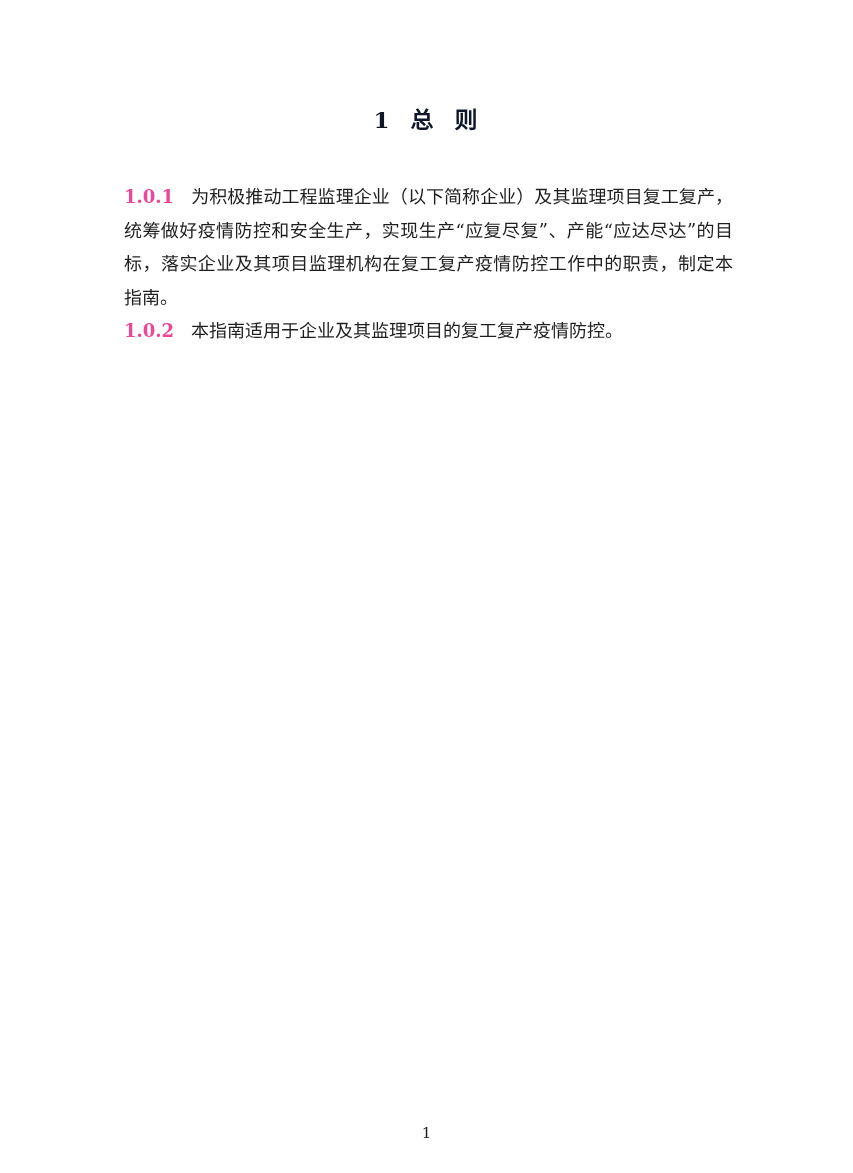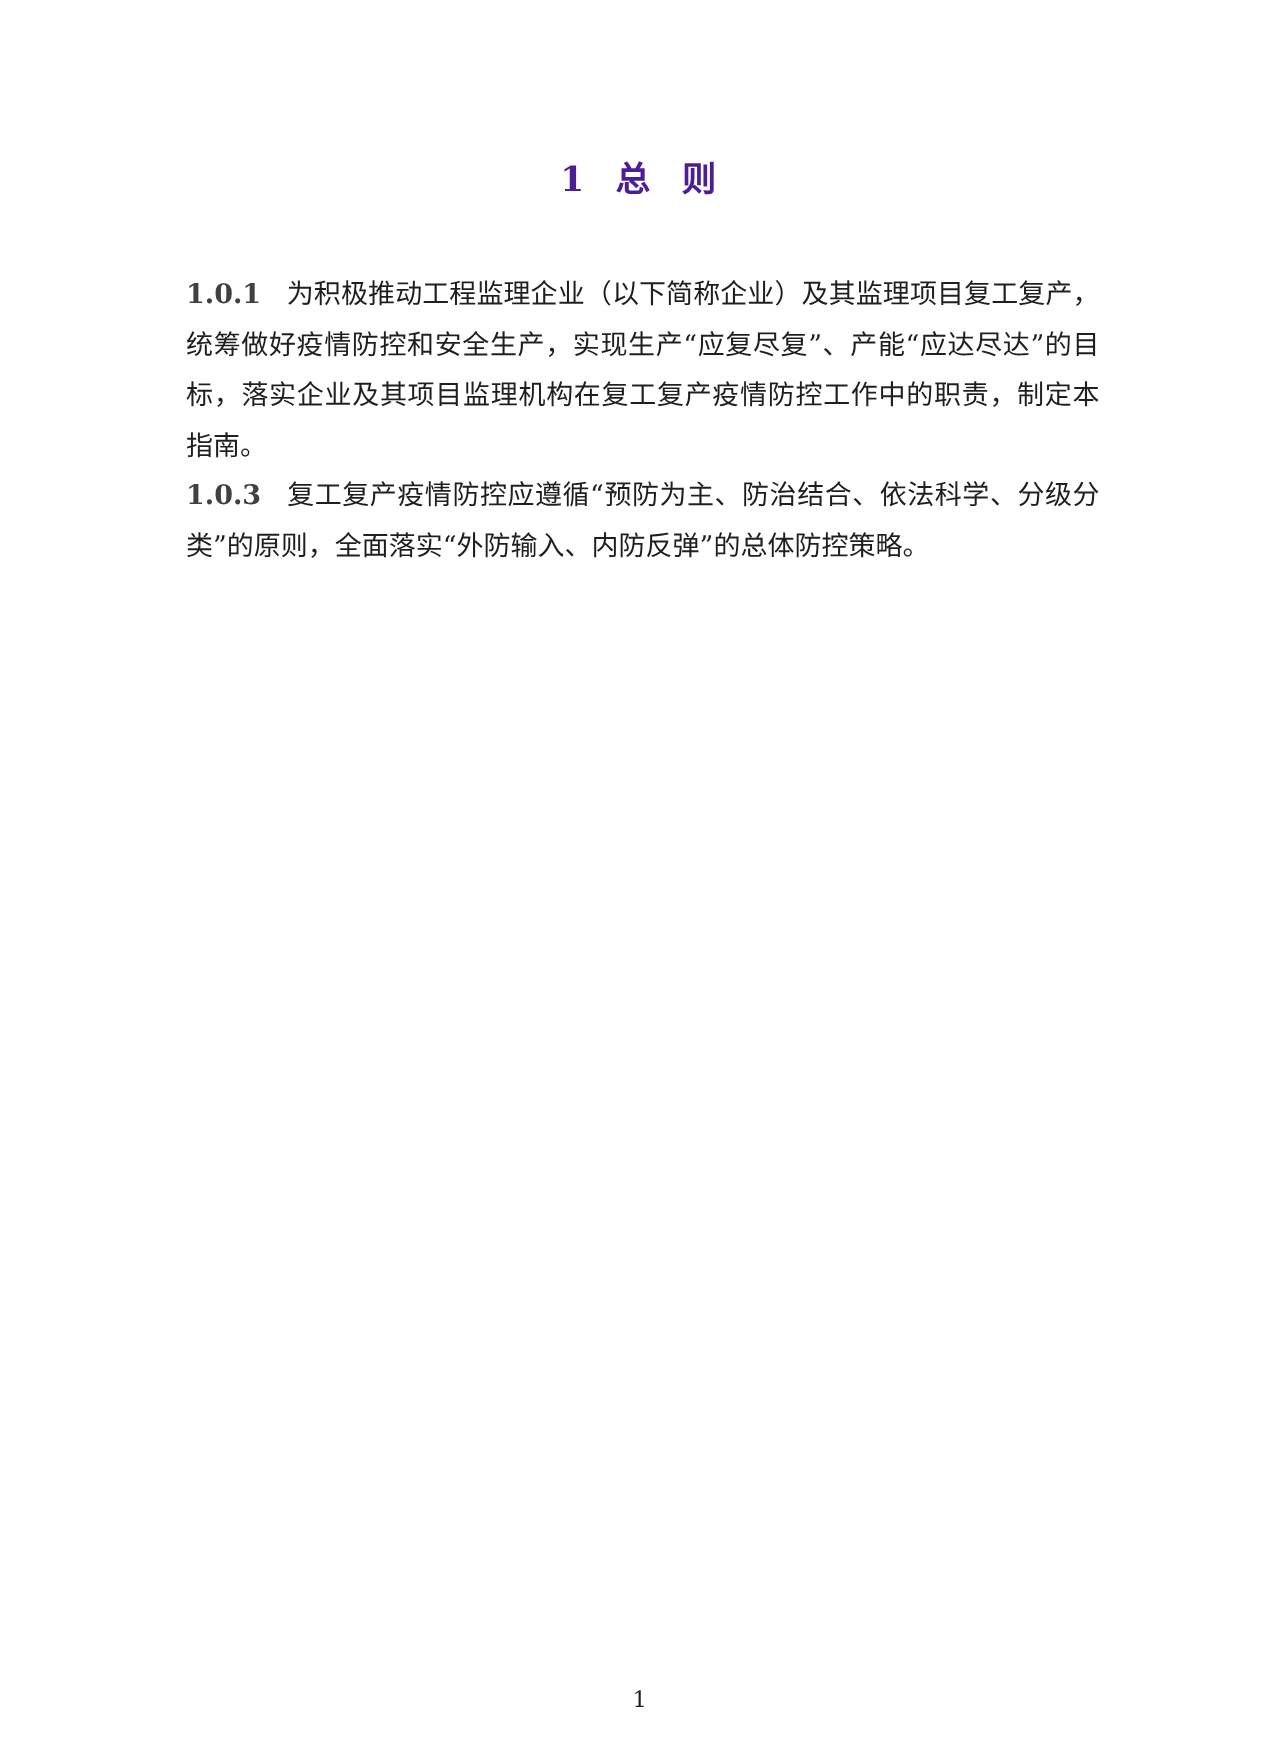--- a/index.html
+++ b/index.html
@@ -24,41 +24,41 @@
     position: absolute;
     top: 104px;
     left: 0;
     right: 0;
     text-align: center;
     font-size: 23px;
     font-weight: bold;
     line-height: 32px;
     letter-spacing: 2px;
     word-spacing: 9px;
-    color: #4c1d95;
+    color: #0f172a;
   }
 
   .doc-body {
     position: absolute;
     top: 180px;
     left: 124px;
     width: 609px;
     font-size: 18px;
     line-height: 33.6px;
     text-align: justify;
     color: #1f1f1f;
   }
 
   .clause {
     margin: 0;
   }
 
   .clause-number {
     font-weight: bold;
-    color: #404040;
+    color: #ec4899;
     margin-right: 17px;
   }
 
   .page-footer {
     position: absolute;
     bottom: 30px;
     left: 0;
     right: 0;
     text-align: center;
     font-size: 15px;
@@ -72,23 +72,23 @@
 <div class="page">
 
   <h1 class="doc-title">1 总 则</h1>
 
   <div class="doc-body">
 
     <p class="clause">
       <span class="clause-number">1.0.1</span><span>为积极推动工程监理企业（以下简称企业）及其监理项目复工复产，统筹做好疫情防控和安全生产，实现生产“应复尽复”、产能“应达尽达”的目标，落实企业及其项目监理机构在复工复产疫情防控工作中的职责，制定本指南。</span>
     </p>
 
+    <p class="clause">
+      <span class="clause-number">1.0.2</span><span>本指南适用于企业及其监理项目的复工复产疫情防控。</span>
+    </p>
 
-    <p class="clause">
-      <span class="clause-number">1.0.3</span><span>复工复产疫情防控应遵循“预防为主、防治结合、依法科学、分级分类”的原则，全面落实“外防输入、内防反弹”的总体防控策略。</span>
-    </p>
 
 
   </div>
 
   <div class="page-footer">1</div>
 
 </div>
 
 </body></html>

